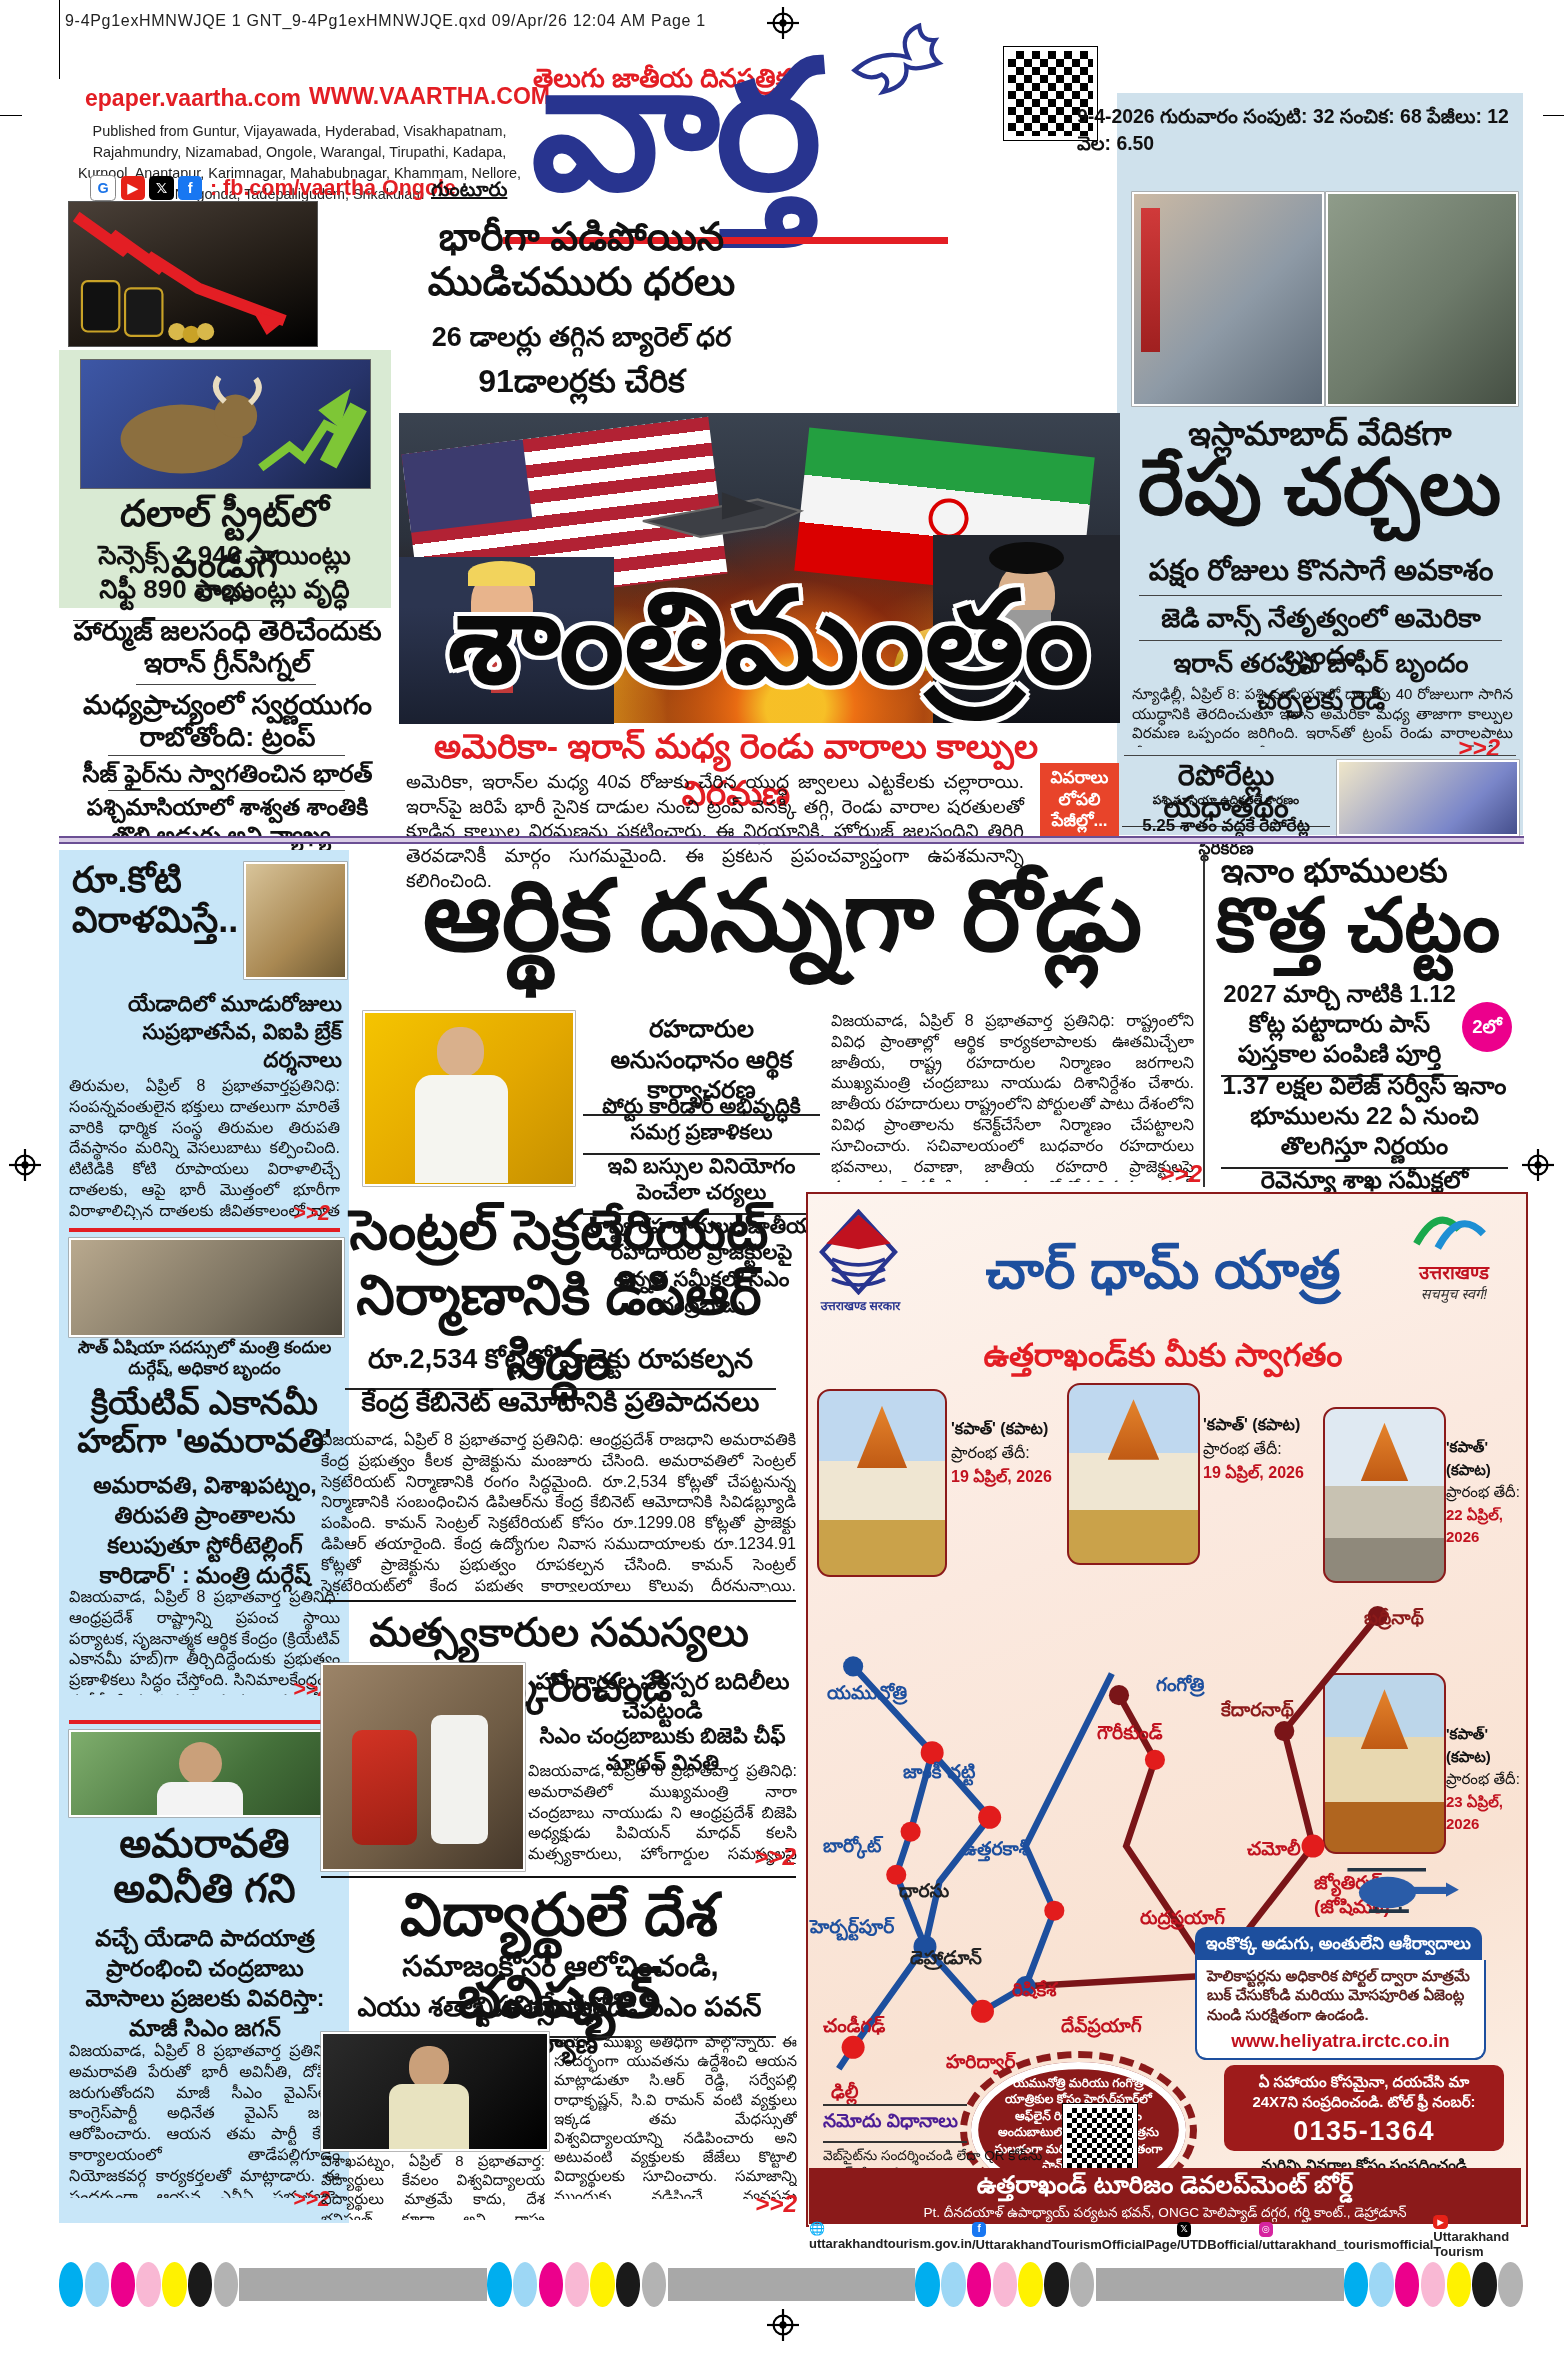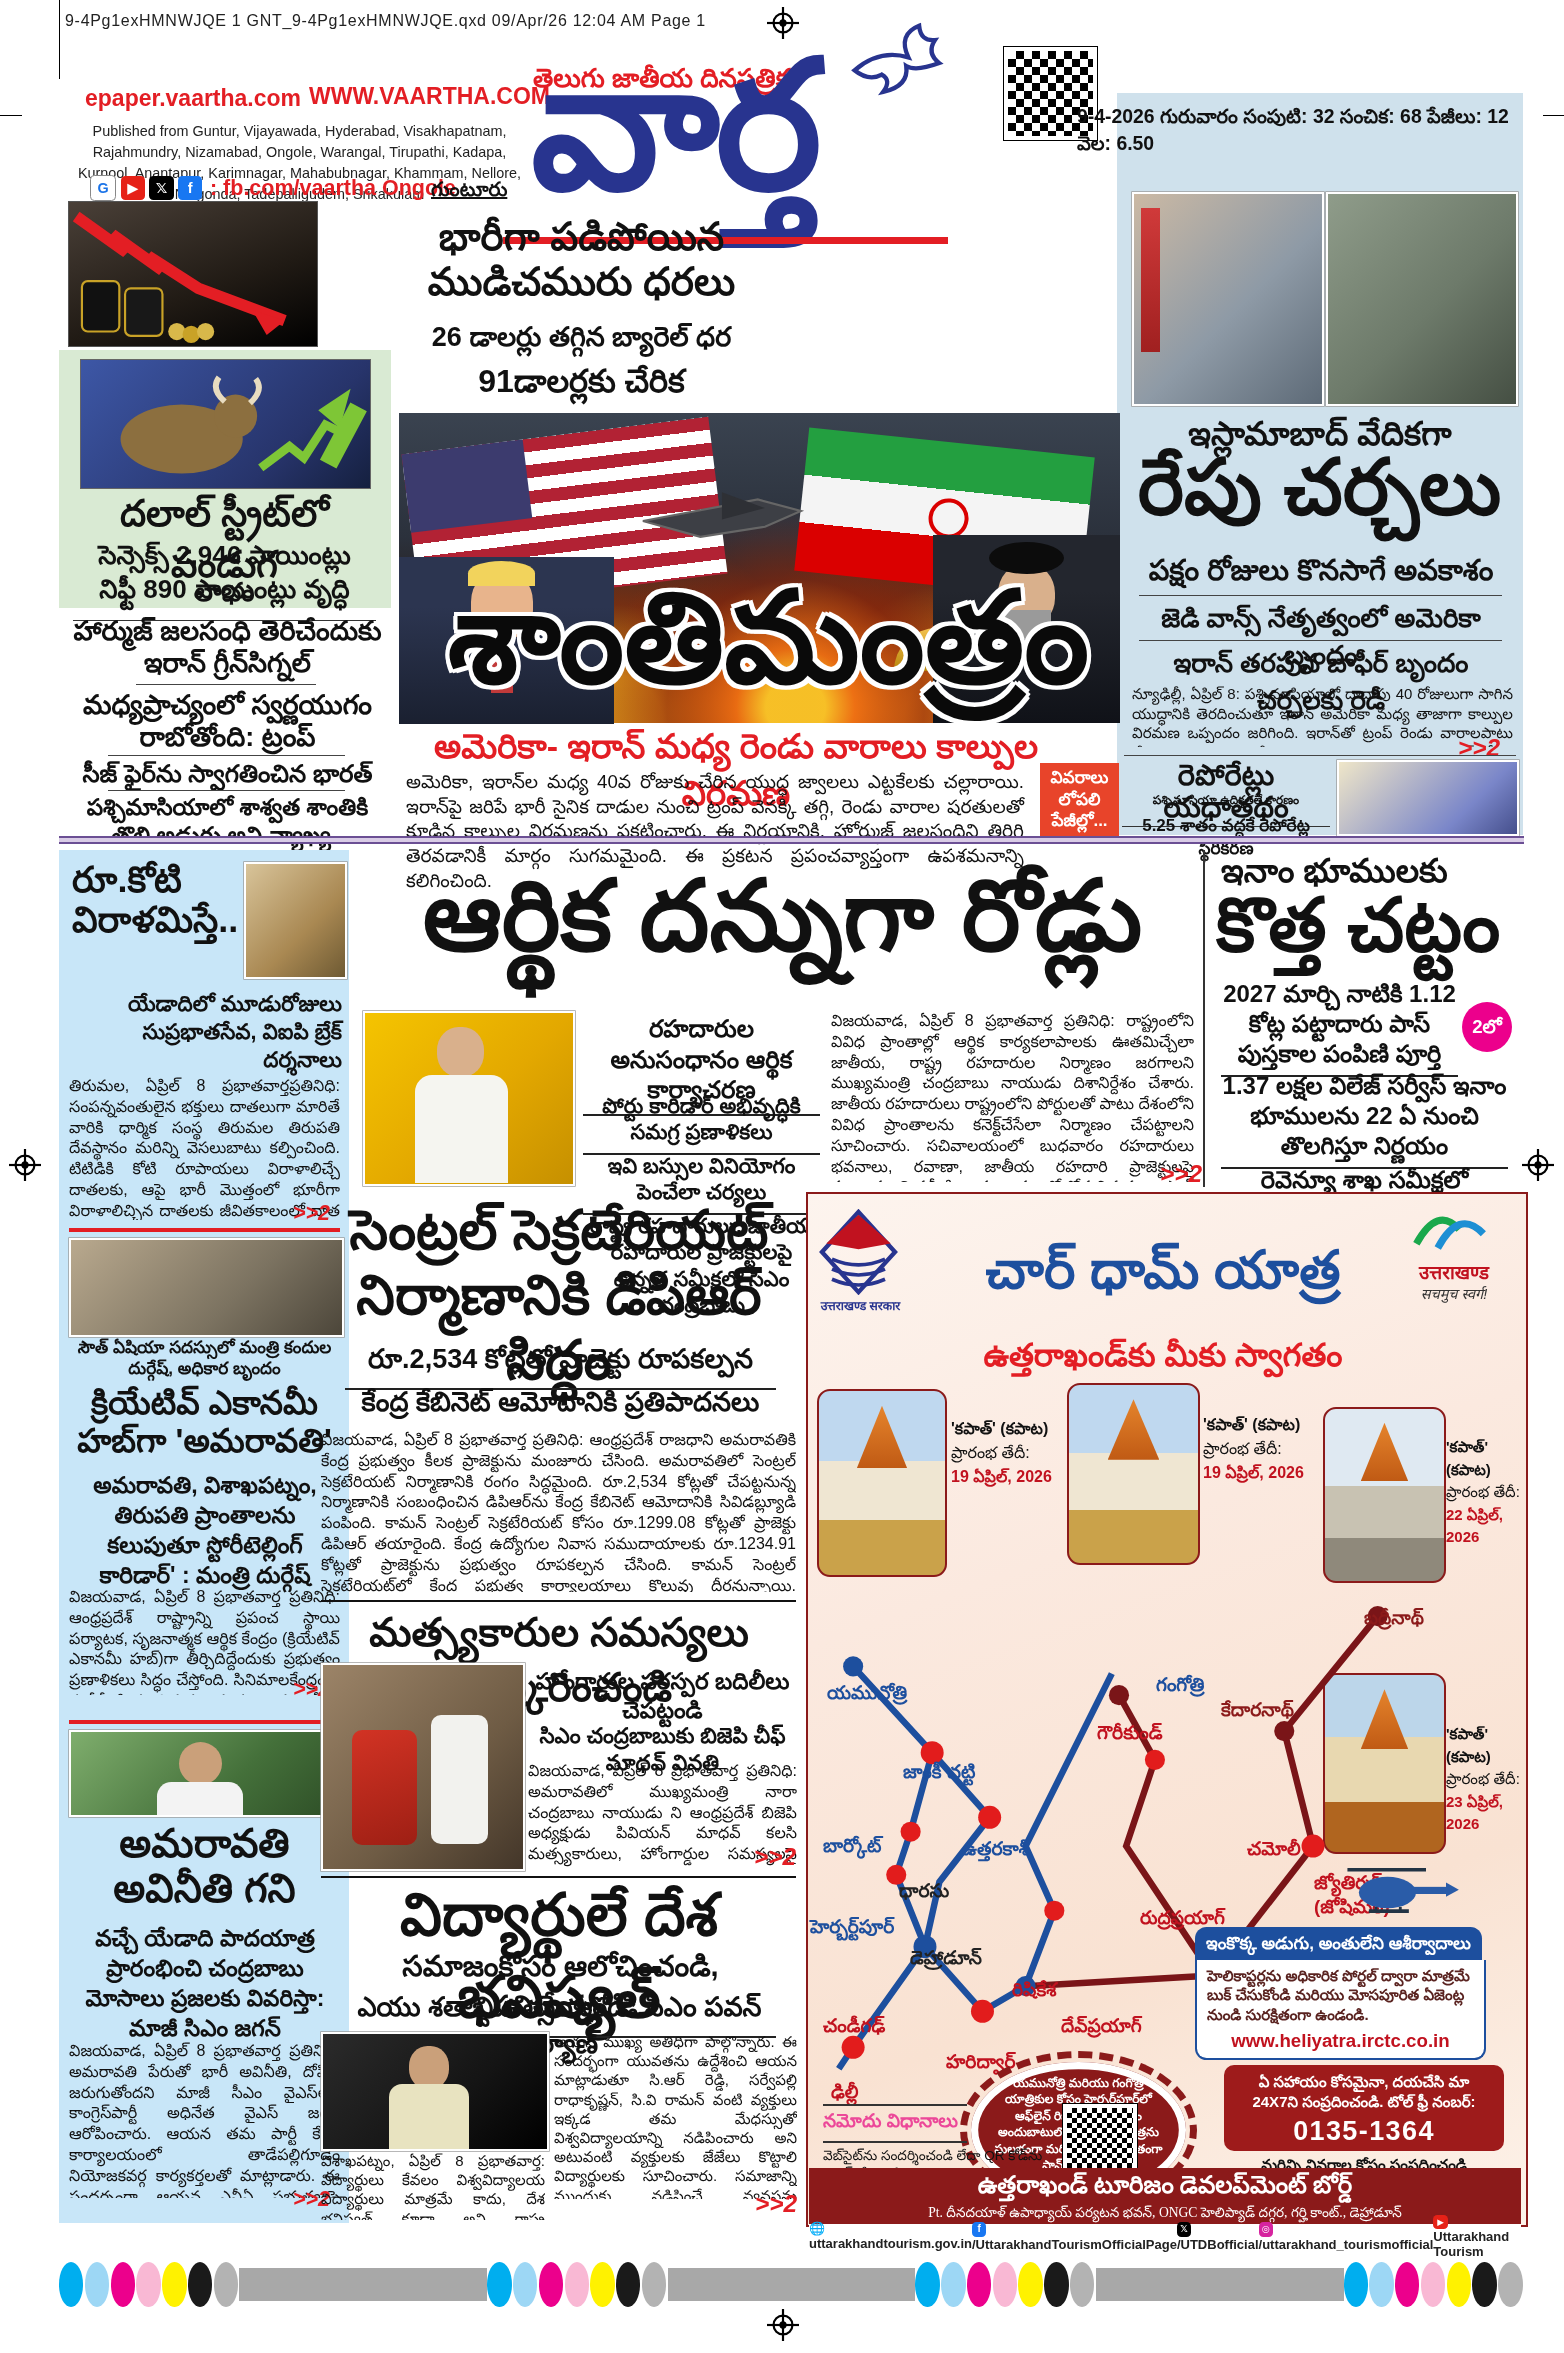--- a/index.html
+++ b/index.html
@@ -386,21 +386,21 @@
       <polygon points="148,26 166,36 148,46" fill="#2a5ca8"></polygon>
       <line x1="40" y1="66" x2="96" y2="66" stroke="#234" stroke-width="5"></line>
       <line x1="50" y1="60" x2="50" y2="66" stroke="#234" stroke-width="4"></line>
       <line x1="84" y1="60" x2="84" y2="66" stroke="#234" stroke-width="4"></line>
     </svg>
 </div>
 
 <div class="abs starburst ctr" style="left:971px;top:2062px;width:215px;height:136px;padding:13px 18.7px;box-sizing:border-box;font-size:12.2px;line-height:1.35;font-weight:bold;">యమునోత్రి మరియు గంగోత్రి యాత్రికుల కోసం హెర్బర్ట్‌పూర్‌లో ఆఫ్‌లైన్ రిజిస్ట్రేషన్ సౌకర్యం అందుబాటులో ఉంది. మీ యాత్రను సులభంగా మరియు సౌకర్యవంతంగా ప్లాన్ చేసుకోండి.</div>
 
 <div class="abs" style="left:823px;top:2104px;width:144px;border-top:2.2px solid #333;border-bottom:2.2px solid #333;padding:4.3px 0;">
-  <span class="b" style="font-size:18.7px;color:#ec4899;margin-top:32px;">నమోదు విధానాలు</span>
+  <span class="b" style="font-size:18.7px;color:#4c1d95;margin-top:32px;">నమోదు విధానాలు</span>
 </div>
 <div class="abs" style="left:823px;top:2147px;width:230px;font-size:13.6px;line-height:1.3;">వెబ్‌సైట్‌ను సందర్శించండి లేదా QR కోడ్‌ను స్కాన్ చేయండి:</div>
 <div class="abs b" style="left:823px;top:2183px;width:244px;font-size:15px;color:#c1121f;">registrationandtouristcare.uk.gov.in</div>
 <div class="abs qr small" style="left:1063px;top:2104px;width:66px;height:66px;"></div>
 <div class="abs" style="left:1140px;top:2176px;">
   <span class="badge-store">Google play</span><span class="badge-store">App Store</span>
 </div>
 <div class="abs" style="left:823px;top:2203px;width:215px;font-size:13.6px;">మొబైల్ యాప్‌ను డౌన్‌లోడ్ చేసుకోండి:</div>
 <div class="abs b" style="left:1034px;top:2203px;width:180px;font-size:14.4px;color:#c1121f;">touristcareuttarakhand</div>
 
@@ -430,21 +430,21 @@
 <div class="abs maroonband ctr" style="left:809px;top:2235px;width:712px;height:0;"></div>
 <div class="abs maroonband" style="left:809px;top:2125px;width:0;height:0;"></div>
 <div class="abs maroonband ctr b" style="left:809px;top:2232px;width:712px;height:0px;overflow:hidden;"></div>
 
 <div class="abs maroonband ctr" style="left:808px;top:2235px;width:0;height:0;"></div>
 
 <div class="abs maroonband" style="left:808px;top:2082px;width:0px;height:0px;"></div>
 
 <div class="abs maroonband ctr" style="left:809px;top:2233px;width:712px;height:0px;overflow:hidden;"></div>
 
-<div class="abs maroonband ctr" style="left:809px;top:2168px;width:712px;height:55px;box-sizing:border-box;padding-top:2.9px;font-family:Liberation Serif, serif;">
+<div class="abs maroonband ctr" style="left:809px;top:2168px;width:712px;height:55px;box-sizing:border-box;padding-top:2.9px;">
   <div class="b" style="font-size:24.4px;">ఉత్తరాఖండ్ టూరిజం డెవలప్‌మెంట్ బోర్డ్</div>
   <div style="font-size:13.6px;">Pt. దీనదయాళ్ ఉపాధ్యాయ్ పర్యటన భవన్, ONGC హెలిప్యాడ్ దగ్గర, గర్హి కాంట్., డెహ్రాడూన్</div>
 </div>
 <div class="abs" style="left:809px;top:2223px;width:712px;height:24.4px;background:#fff;border-top:1.4px solid #8b1a1a;font-size:13px;font-weight:bold;color:#222;display:flex;justify-content:space-around;align-items:center;">
   <span><span>🌐</span> <span>uttarakhandtourism.gov.in</span></span>
   <span><span class="icon" style="width:14.4px;height:14.4px;line-height:14.4px;font-size:10px;background:#1877f2;">f</span><span>/UttarakhandTourismOfficialPage</span></span>
   <span><span class="icon" style="width:14.4px;height:14.4px;line-height:14.4px;font-size:9.3px;background:#000;">𝕏</span><span>/UTDBofficial</span></span>
   <span><span class="icon" style="width:14.4px;height:14.4px;line-height:14.4px;font-size:9.3px;background:#d6249f;">◎</span><span>/uttarakhand_tourismofficial</span></span>
   <span><span class="icon" style="width:14.4px;height:14.4px;line-height:14.4px;font-size:8.6px;background:#e62117;">▶</span><span>Uttarakhand Tourism</span></span>
 </div>

